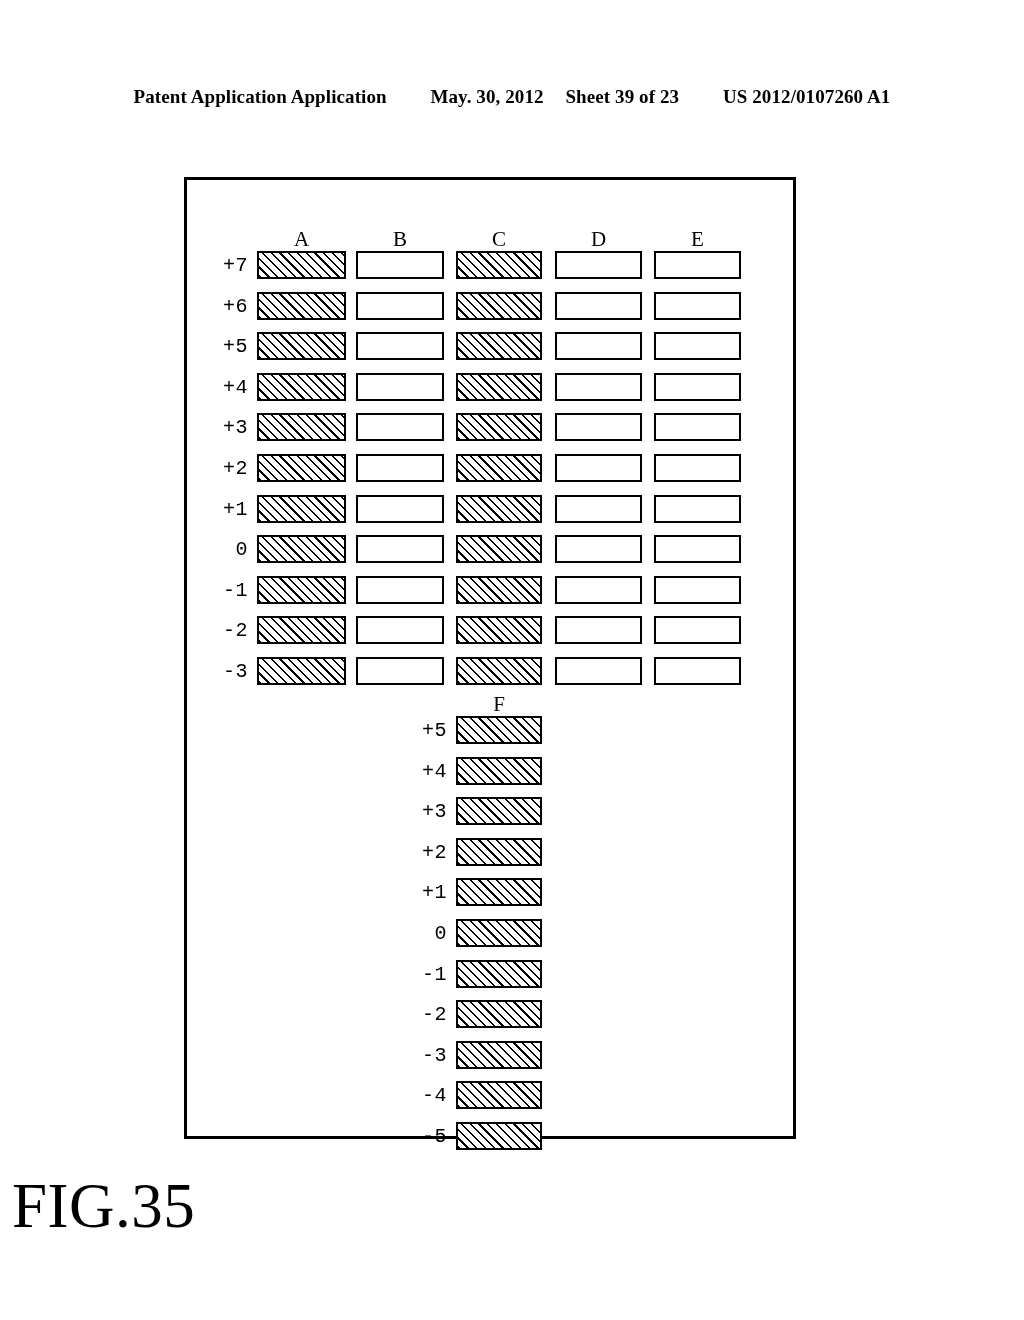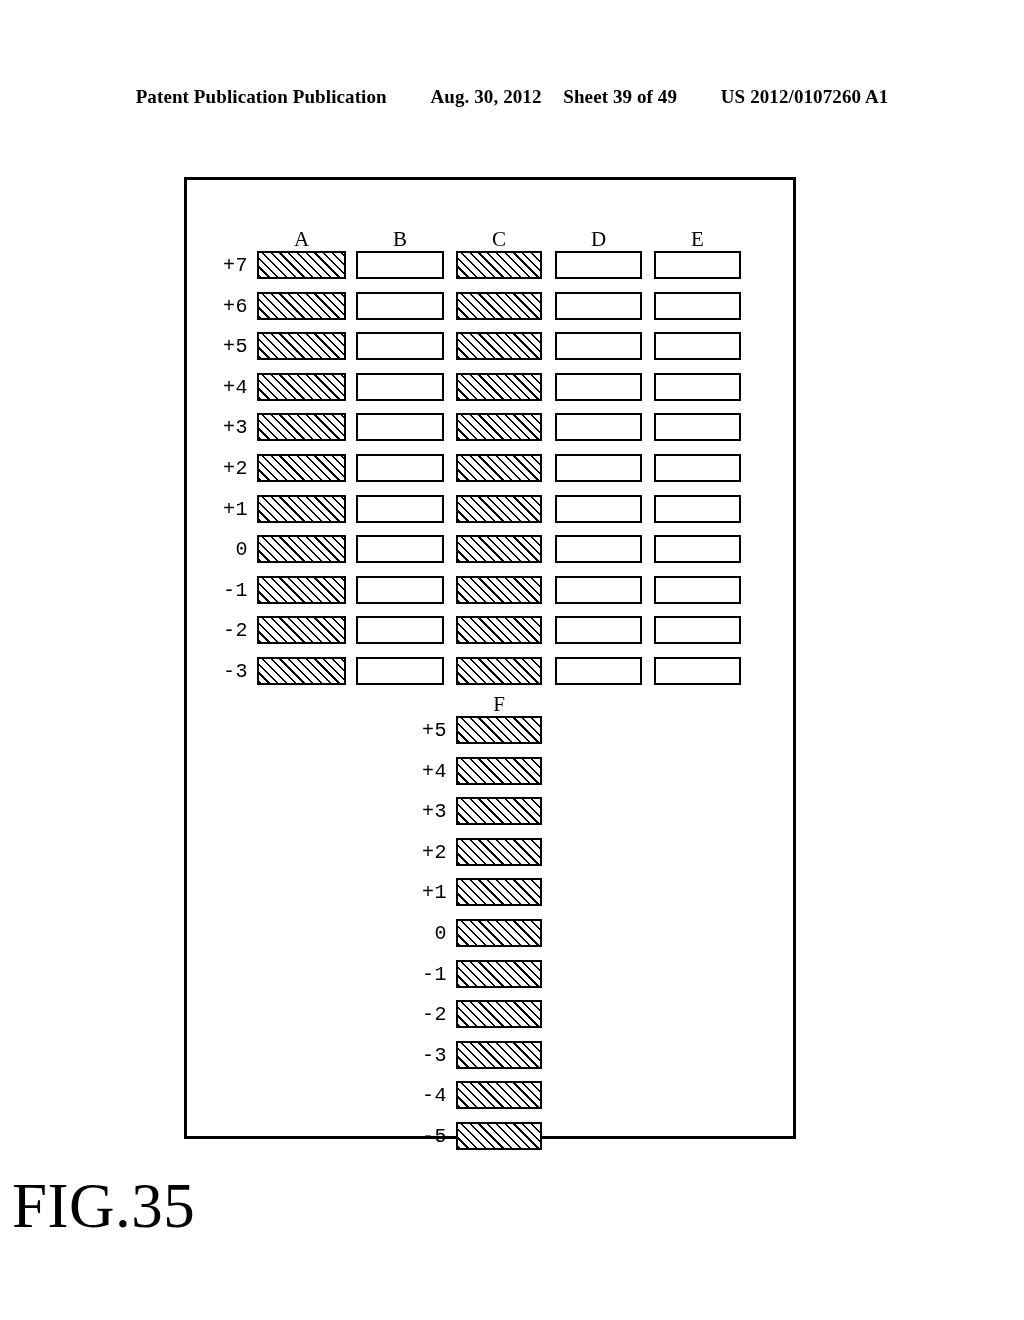--- a/index.html
+++ b/index.html
@@ -90,25 +90,25 @@
     font-family: "Liberation Serif", serif;
     font-size: 63px;
     font-weight: normal;
     letter-spacing: 0.5px;
   }
 </style>
 </head>
 <body>
 
 <div class="page-header">
-  <span class="seg">Patent Publication Publication</span>
+  <span class="seg">Patent Application Application</span>
   <span class="gap-lg"></span>
-  <span class="seg">Aug. 30, 2012</span>
+  <span class="seg">May. 30, 2012</span>
   <span class="gap-sm"></span>
-  <span class="seg">Sheet 39 of 49</span>
+  <span class="seg">Sheet 39 of 23</span>
   <span class="gap-lg"></span>
   <span class="seg">US 2012/0107260 A1</span>
 </div>
 
 <div class="figure-frame">
 
   <div id="upper-col-heads">
       <div class="col-head" style="left: 84.5px; top: 49px; width: 60px;">A</div>
       <div class="col-head" style="left: 183px; top: 49px; width: 60px;">B</div>
       <div class="col-head" style="left: 282px; top: 49px; width: 60px;">C</div>

